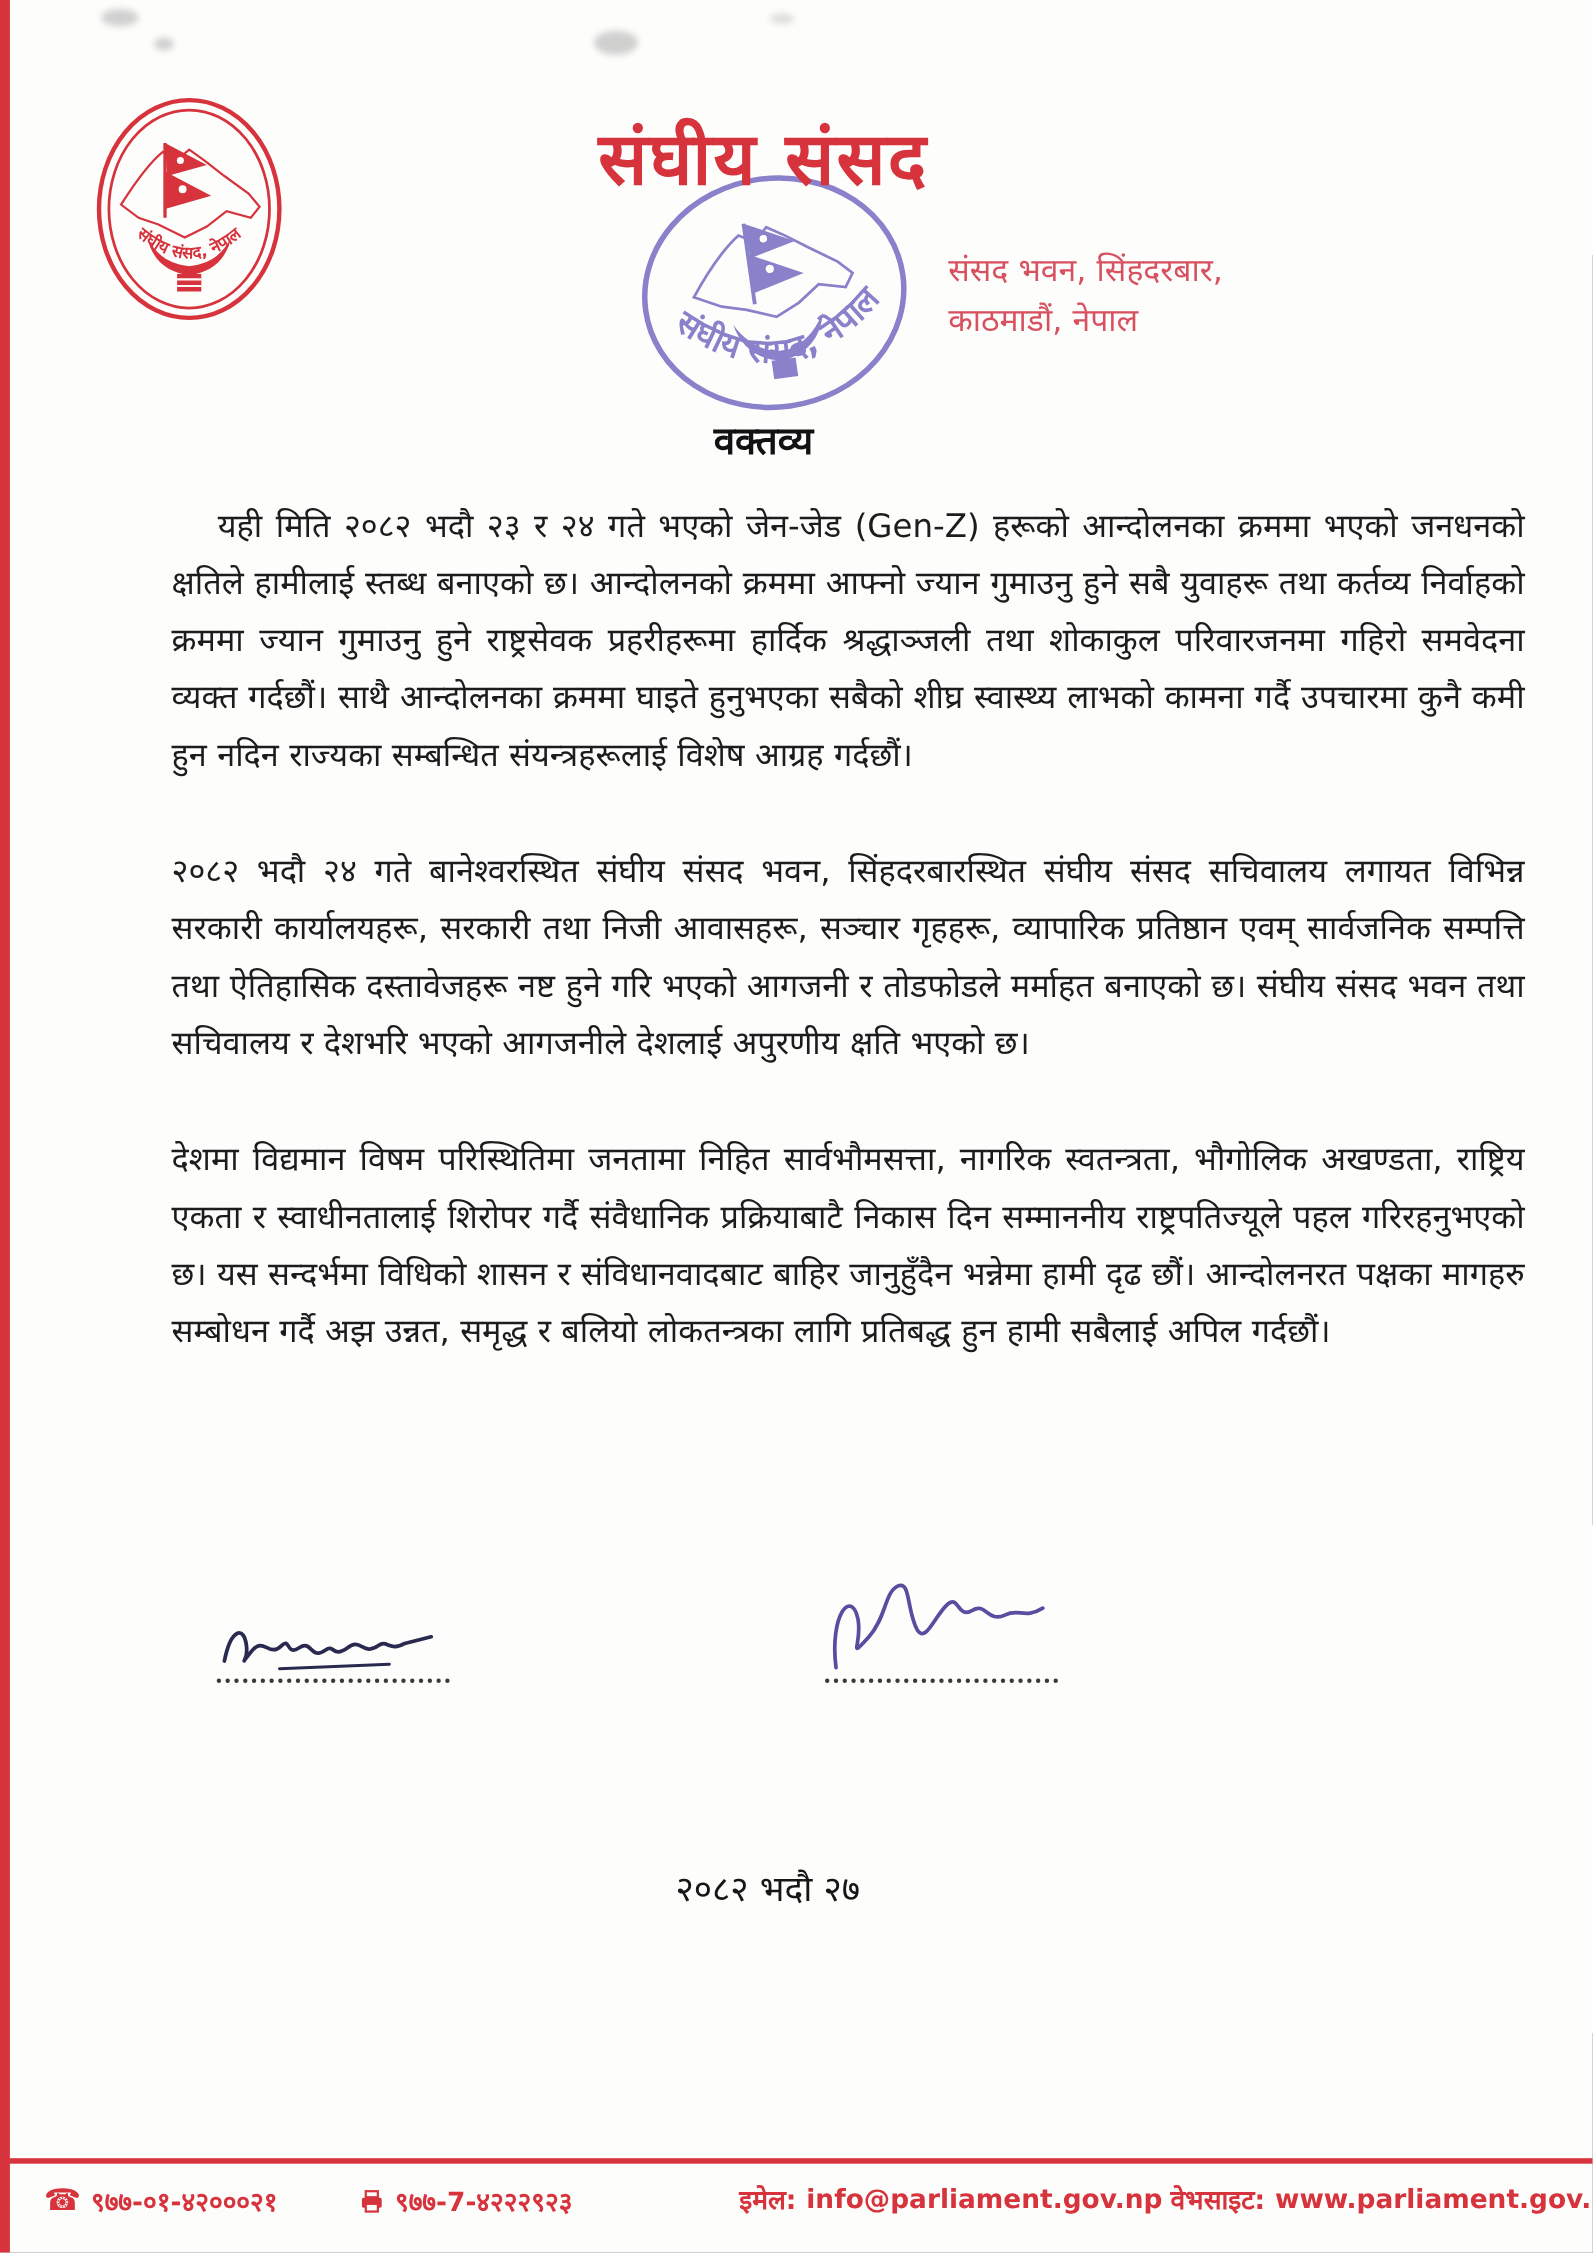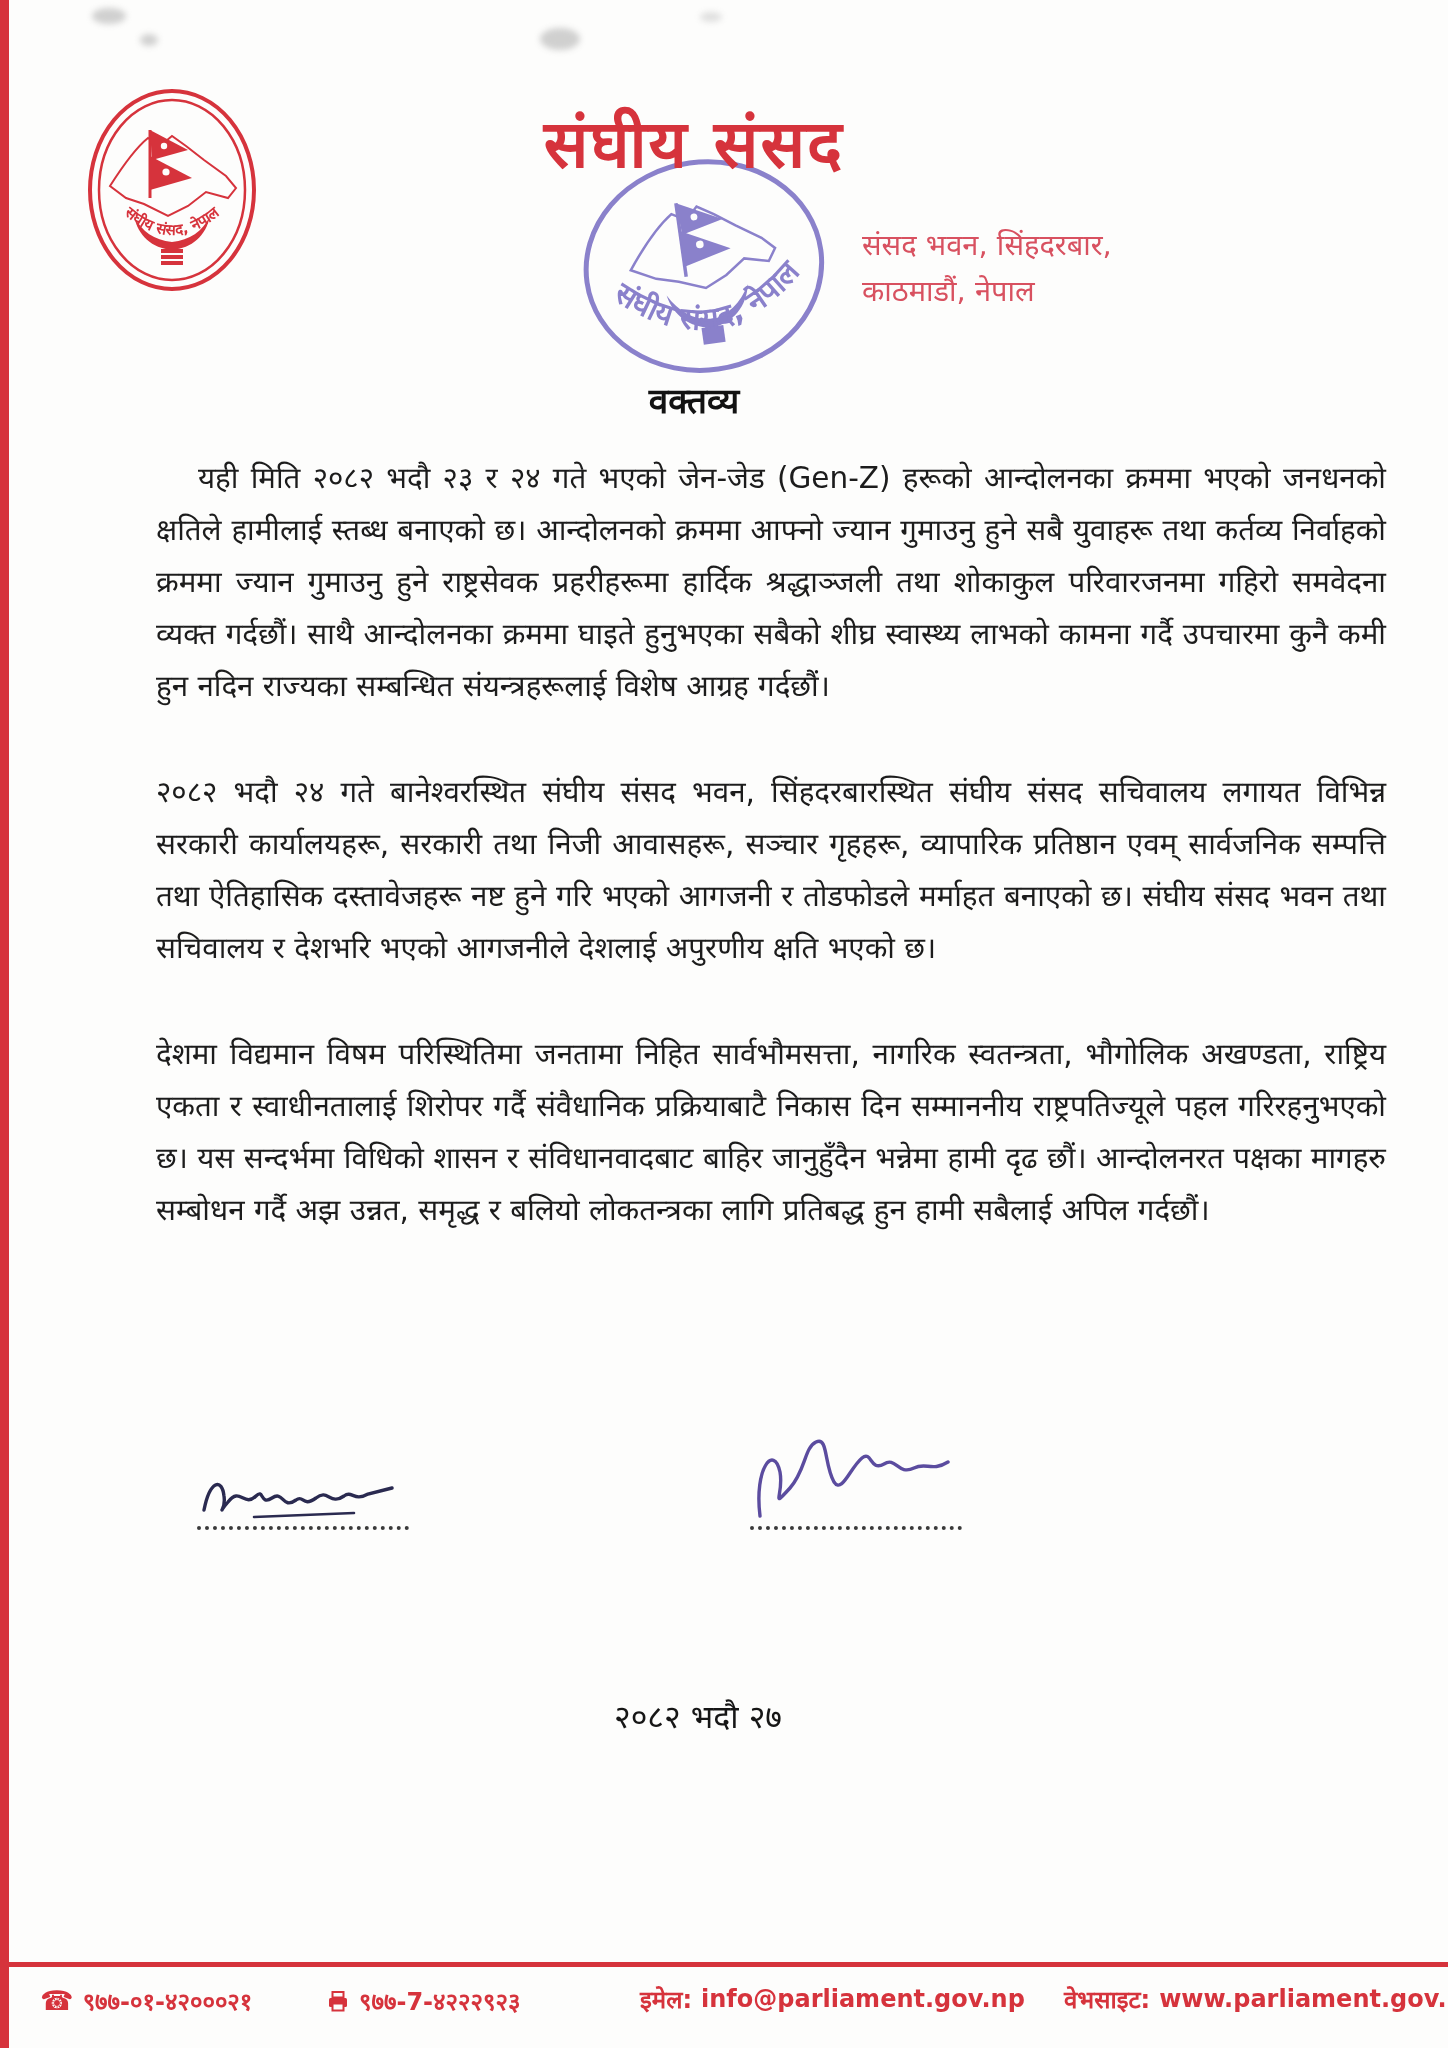--- a/index.html
+++ b/index.html
@@ -53,21 +53,21 @@
   .date-line{
     position:absolute;left:0;top:1694px;width:100%;text-align:center;
     font-size:32px;color:#161616;transform:translateX(-26px);
   }
 
   .footer-line{position:absolute;left:0;top:1962px;width:100%;height:5px;background:var(--red);}
   .footer{position:absolute;left:0;top:1978px;width:100%;height:54px;color:var(--red);font-weight:700;}
   .f-item{position:absolute;display:flex;align-items:center;gap:9px;font-size:24px;white-space:nowrap;}
   .f-phone{left:40px;top:6px;}
   .f-fax{left:326px;top:6px;}
-  .f-email{left:640px;top:4px;}
+  .f-email{left:672px;top:4px;}
   .f-web{left:1064px;top:4px;}
   .f-glyph{font-size:27px;line-height:27px;}
   .latin{font-weight:700;}
 </style>
 </head>
 <body>
 
 <div class="page">
   <div class="edge-bar"></div>
   <div class="smudge s1"></div>

